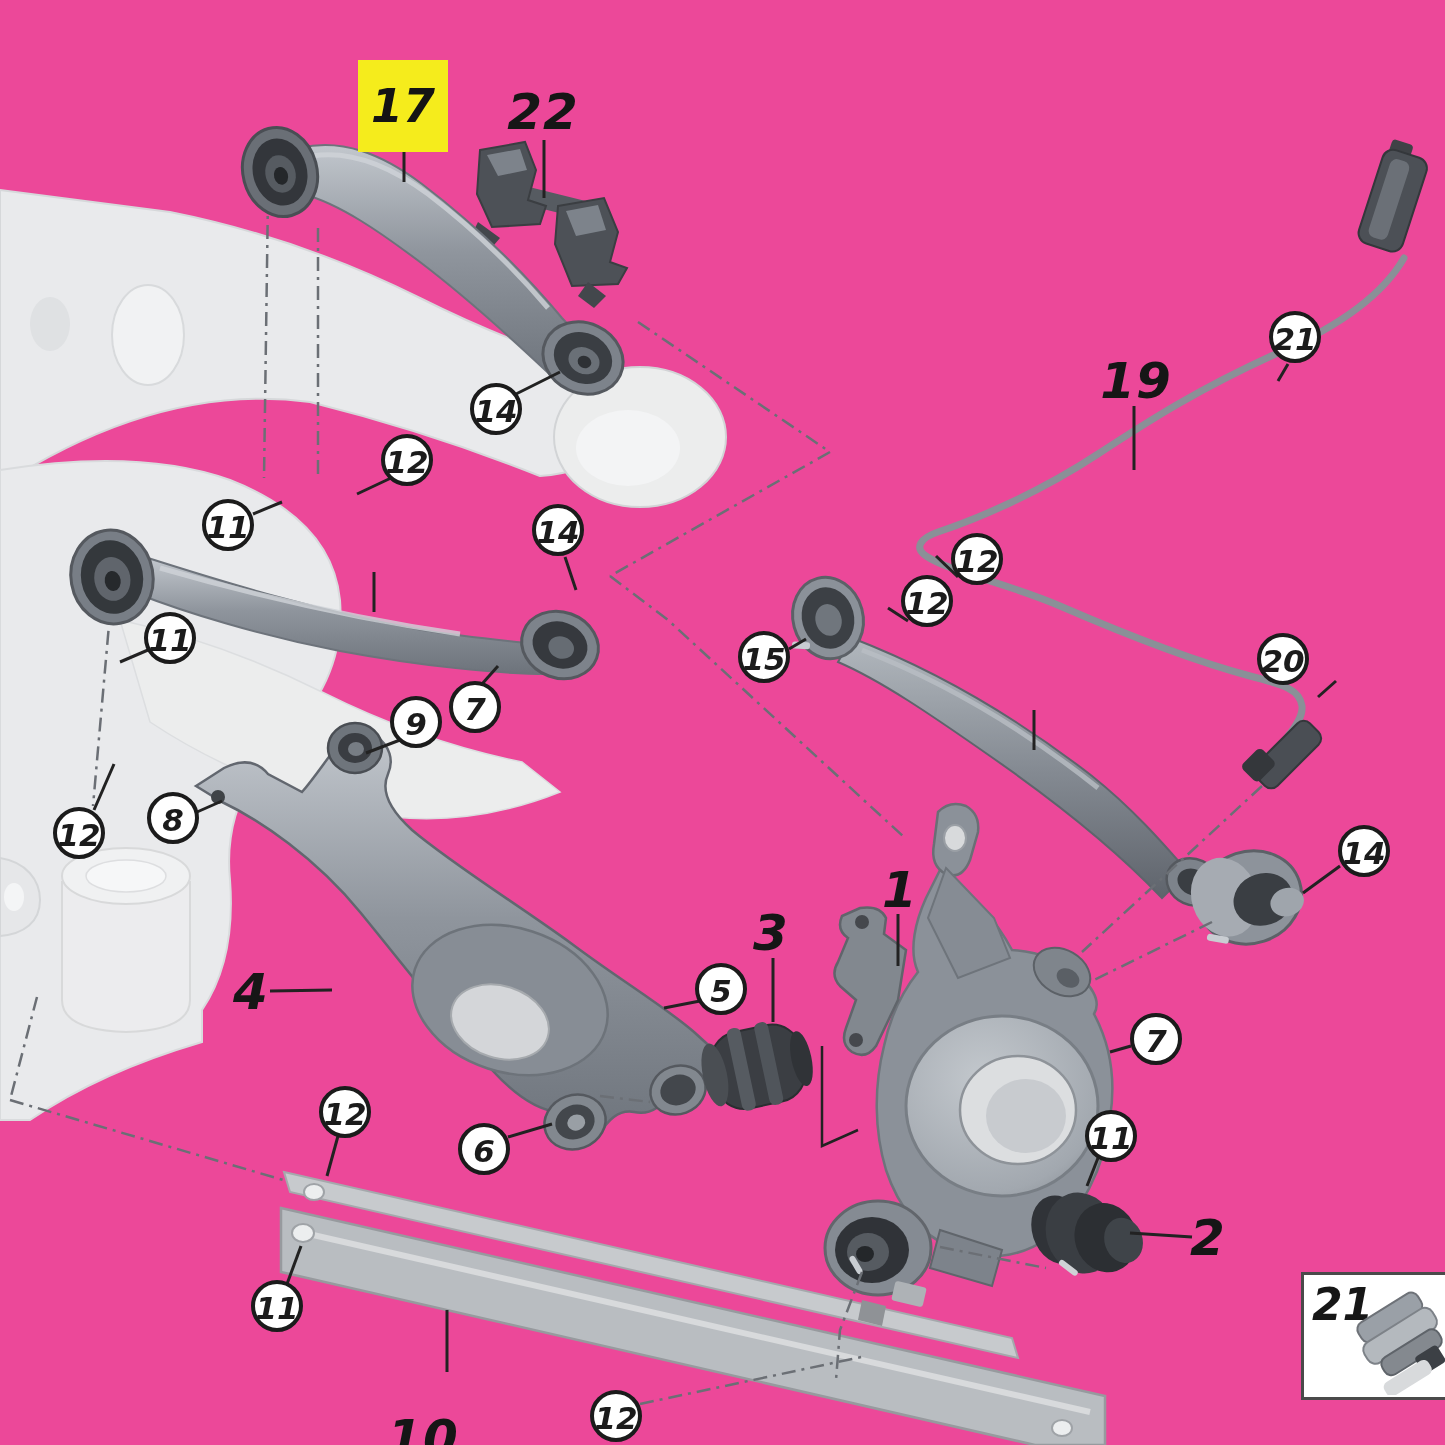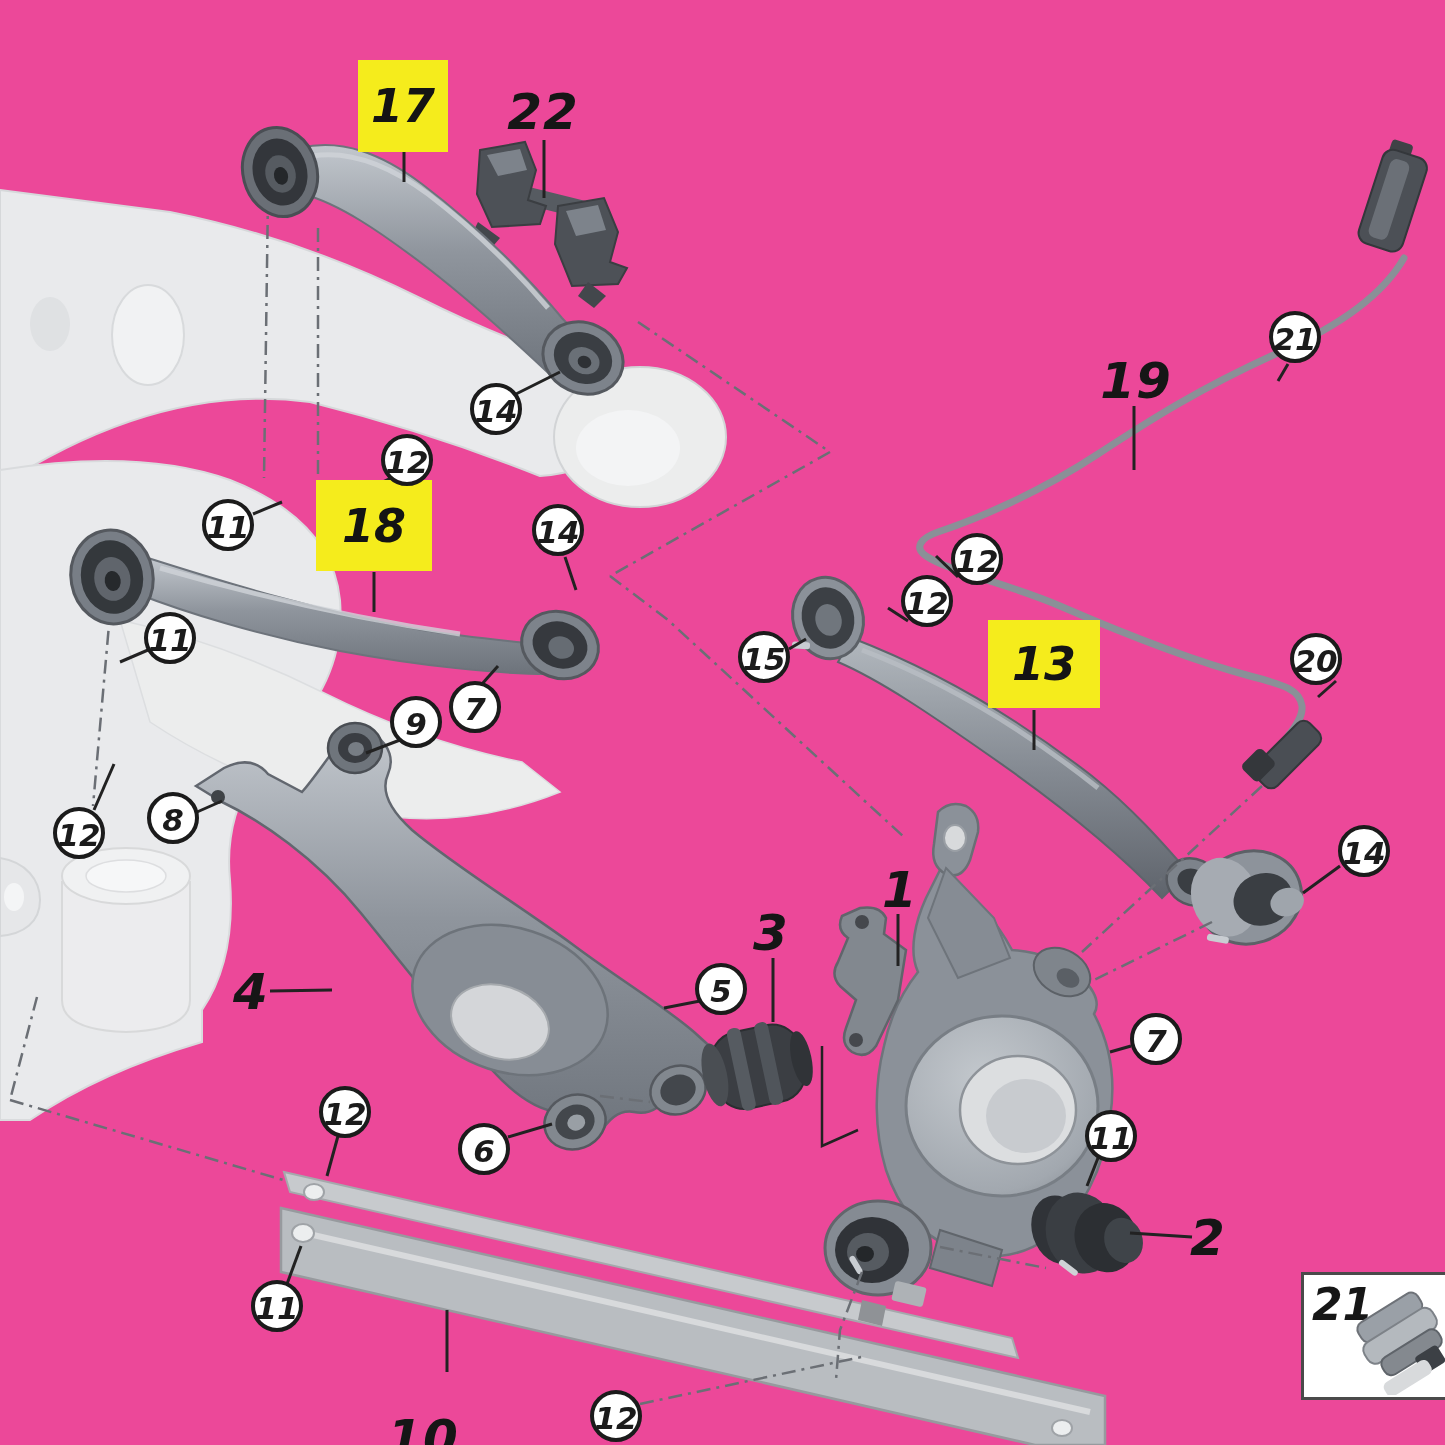--- a/index.html
+++ b/index.html
@@ -256,45 +256,39 @@
       <path d="M1340,866 L1303,893"></path>
       <path d="M1131,1046 L1110,1052"></path>
       <path d="M1098,1158 L1087,1186"></path>
       <path d="M822,1046 L822,1146 L858,1130" stroke-width="2.5"></path>
     </g>
   </svg>
 
   <div class="ylab" style="left:358px;top:60px;width:90px;height:92px;">
     <span>17</span>
   </div>
-  <div class="ylab" style="left:316px;top:480px;width:116px;height:91px;">
-    <span>18</span>
-  </div>
-  <div class="ylab" style="left:988px;top:620px;width:112px;height:88px;">
-    <span>13</span>
-  </div>
 
   <div class="boldlab" style="left:543px;top:112px;">22</div>
   <div class="boldlab" style="left:1136px;top:381px;">19</div>
   <div class="boldlab" style="left:900px;top:890px;">1</div>
   <div class="boldlab" style="left:1208px;top:1238px;">2</div>
   <div class="boldlab" style="left:771px;top:933px;">3</div>
   <div class="boldlab" style="left:251px;top:992px;">4</div>
   <div class="boldlab" style="left:423px;top:1398px;margin-top:40px;">10</div>
 
   <div class="callout" style="left:470px;top:383px;">14</div>
   <div class="callout" style="left:381px;top:434px;">12</div>
   <div class="callout" style="left:202px;top:499px;">11</div>
   <div class="callout" style="left:532px;top:504px;">14</div>
   <div class="callout" style="left:144px;top:612px;">11</div>
   <div class="callout" style="left:951px;top:533px;">12</div>
   <div class="callout" style="left:901px;top:575px;">12</div>
   <div class="callout" style="left:738px;top:631px;text-align:center;">15</div>
   <div class="callout" style="left:1269px;top:311px;">21</div>
-  <div class="callout" style="left:1290px;top:633px;">20</div>
+  <div class="callout" style="left:1257px;top:633px;">20</div>
   <div class="callout" style="left:390px;top:696px;">9</div>
   <div class="callout" style="left:449px;top:681px;">7</div>
   <div class="callout" style="left:53px;top:807px;">12</div>
   <div class="callout" style="left:147px;top:792px;">8</div>
   <div class="callout" style="left:695px;top:963px;">5</div>
   <div class="callout" style="left:458px;top:1123px;">6</div>
   <div class="callout" style="left:319px;top:1086px;">12</div>
   <div class="callout" style="left:251px;top:1280px;">11</div>
   <div class="callout" style="left:590px;top:1390px;">12</div>
   <div class="callout" style="left:1338px;top:825px;">14</div>

